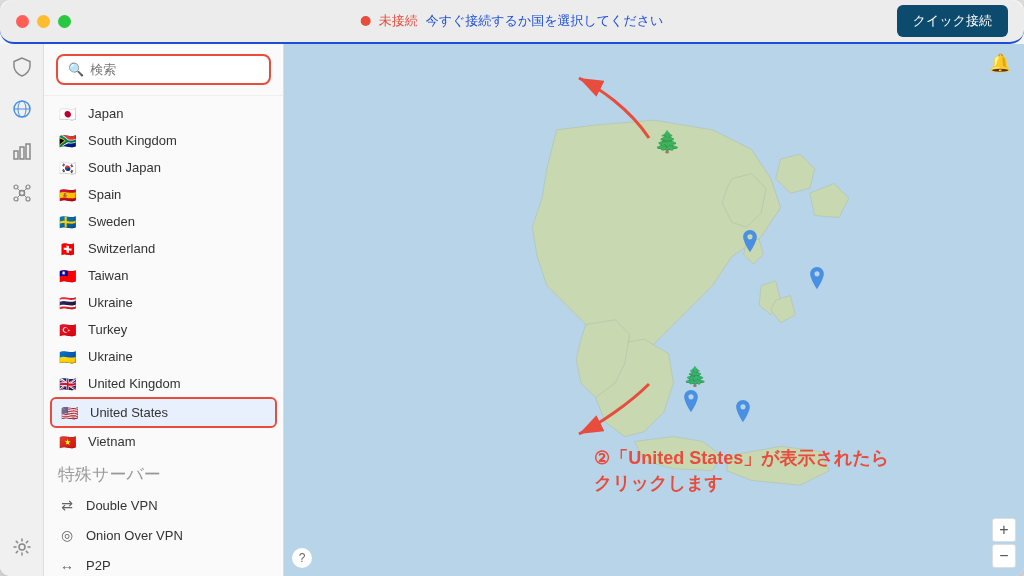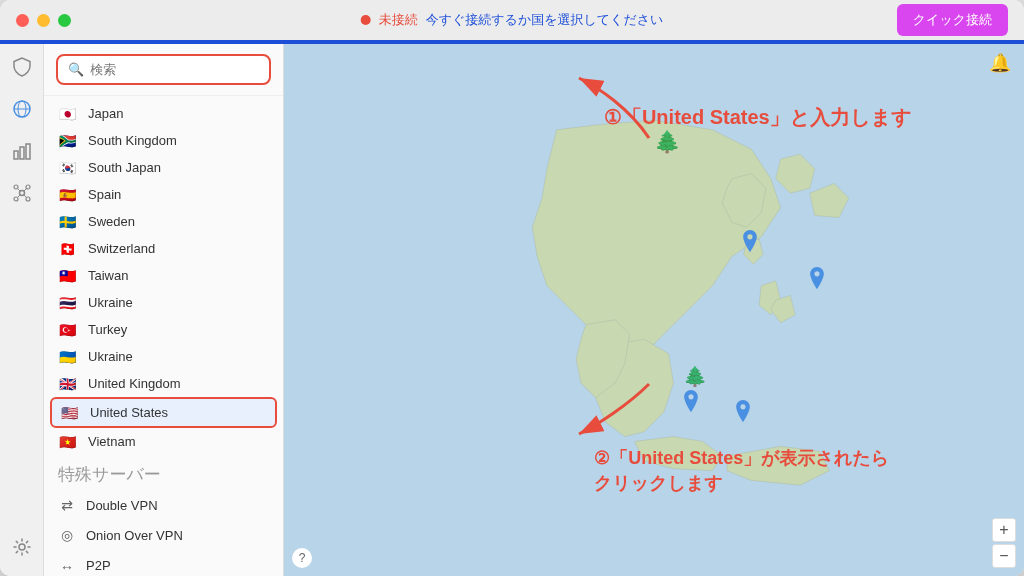--- a/index.html
+++ b/index.html
@@ -22,23 +22,24 @@
       box-shadow: 0 4px 20px rgba(0,0,0,0.3);
     }
 
     
     .titlebar {
       background: #ececec;
       height: 44px;
       display: flex;
       align-items: center;
       padding: 0 16px;
-      border-bottom: 4px solid #1d4ed8;
+      border-bottom: 2px solid #1d4ed8;
       position: relative;
       flex-shrink: 0;
+      border-radius: 14px;
     }
     .traffic-lights {
       display: flex;
       gap: 8px;
     }
     .traffic-light {
       width: 13px;
       height: 13px;
       border-radius: 50%;
     }
@@ -60,21 +61,21 @@
       width: 10px;
       height: 10px;
       background: #e74c3c;
       border-radius: 50%;
     }
     .status-label { color: #e74c3c; font-size: 13px; }
     .title-text { color: #1d4ed8; font-size: 13px; }
 
     .quick-connect-btn {
       margin-left: auto;
-      background: #d946ef;
+      background: #0c4a6e;
       color: white;
       border: none;
       border-radius: 6px;
       padding: 7px 16px;
       font-size: 13px;
       cursor: pointer;
       font-weight: 500;
     }
 
     
@@ -481,21 +482,20 @@
 
         <svg style="position:absolute;top:14px;left:285px;width:120px;height:90px;pointer-events:none;" viewBox="0 0 120 90">
           <defs>
             <marker id="arrowhead1" markerWidth="8" markerHeight="6" refX="8" refY="3" orient="auto">
               <polygon points="0 0, 8 3, 0 6" fill="#e74c3c"></polygon>
             </marker>
           </defs>
           <path d="M80,80 C60,50 30,30 10,20" stroke="#e74c3c" stroke-width="3" fill="none" marker-end="url(#arrowhead1)"></path>
         </svg>
 
-        <div style="position:absolute;top:60px;left:320px;font-size:20px;font-weight:bold;color:#e74c3c;pointer-events:none;white-space:nowrap;">①「United States」と入力します</div>
 
         <svg style="position:absolute;top:330px;left:285px;width:120px;height:90px;pointer-events:none;" viewBox="0 0 120 90">
           <defs>
             <marker id="arrowhead2" markerWidth="8" markerHeight="6" refX="8" refY="3" orient="auto">
               <polygon points="0 0, 8 3, 0 6" fill="#e74c3c"></polygon>
             </marker>
           </defs>
           <path d="M80,10 C60,30 30,50 10,60" stroke="#e74c3c" stroke-width="3" fill="none" marker-end="url(#arrowhead2)"></path>
         </svg>
 

